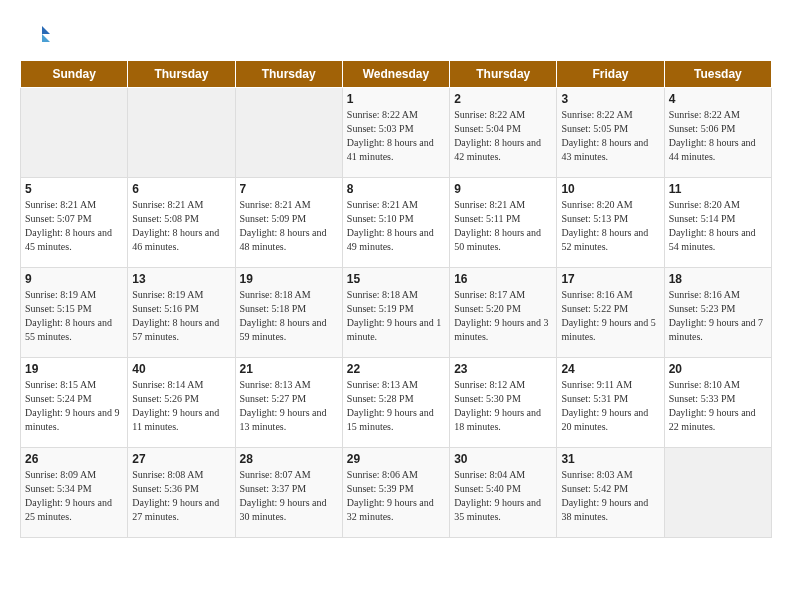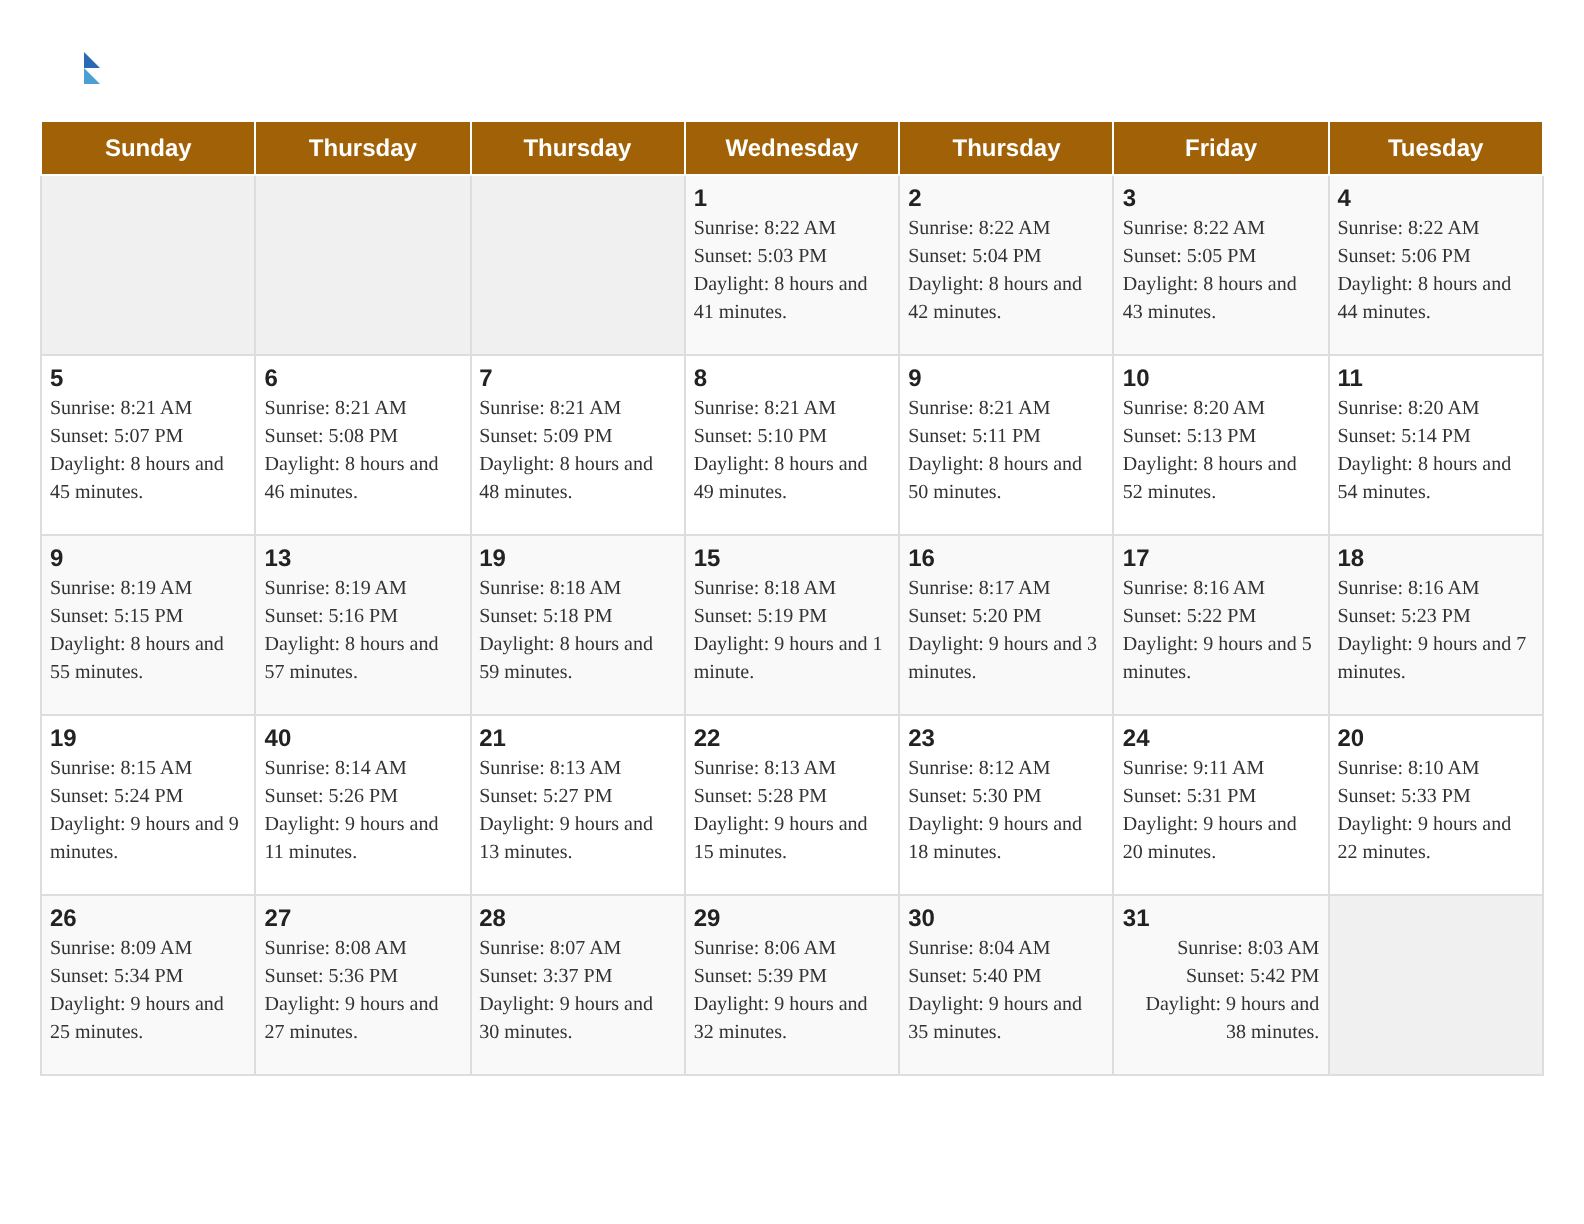--- a/index.html
+++ b/index.html
@@ -314,20 +314,20 @@
 Daylight: 9 hours and 32 minutes.</div>
         </td>
         <td>
           <div class="cell-day">30</div>
           <div class="cell-info" style="white-space: pre-line;">Sunrise: 8:04 AM
 Sunset: 5:40 PM
 Daylight: 9 hours and 35 minutes.</div>
         </td>
         <td>
           <div class="cell-day">31</div>
-          <div class="cell-info" style="white-space: pre-line; text-align: right;">Sunrise: 8:03 AM
+          <div class="cell-info" style="white-space: pre-line;">Sunrise: 8:03 AM
 Sunset: 5:42 PM
 Daylight: 9 hours and 38 minutes.</div>
         </td>
         <td class="empty-cell"></td>
       </tr>
     </tbody>
 </table>
 
 </body></html>

